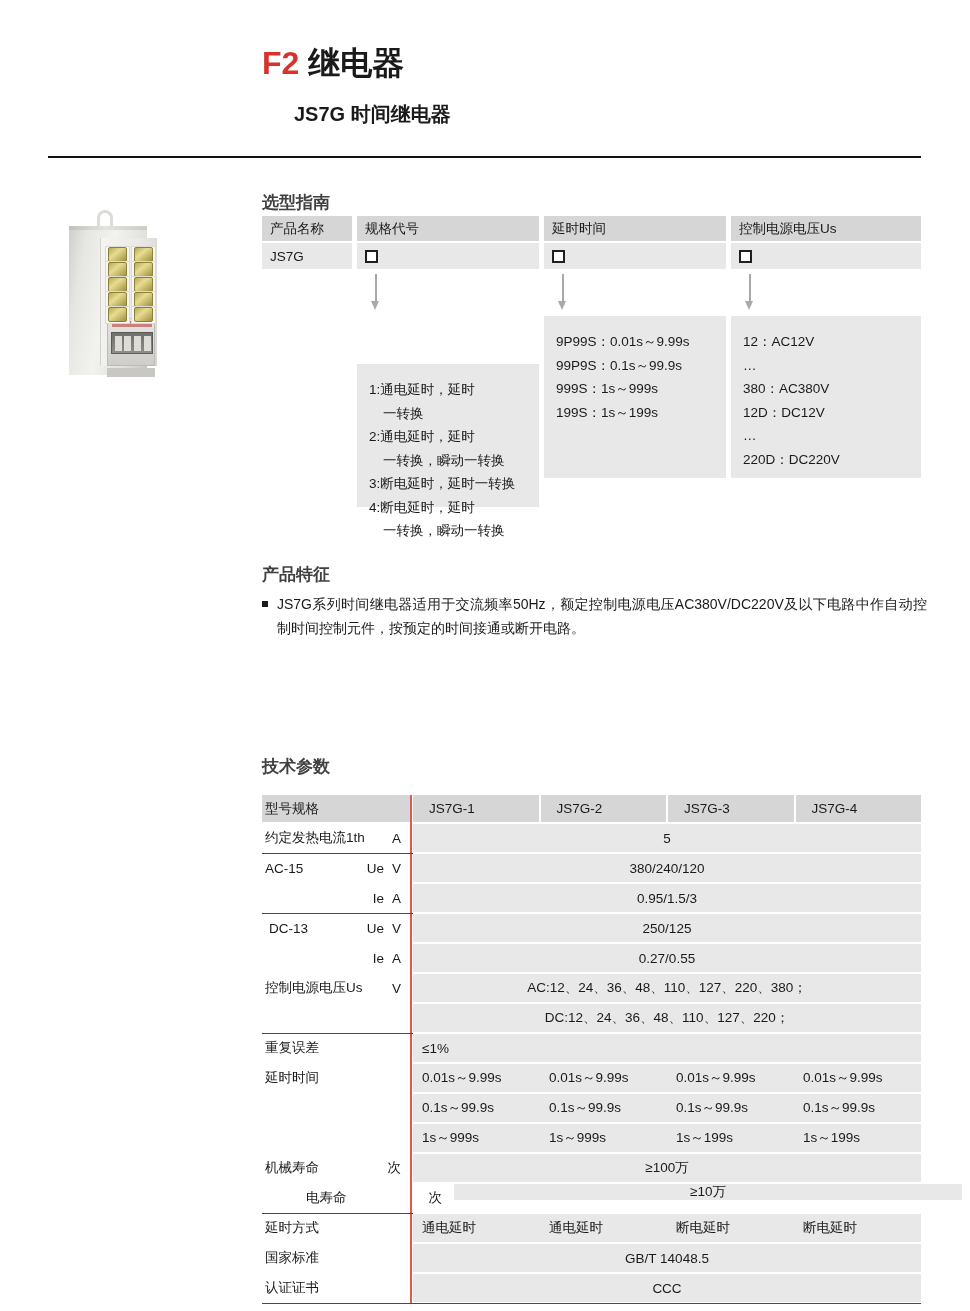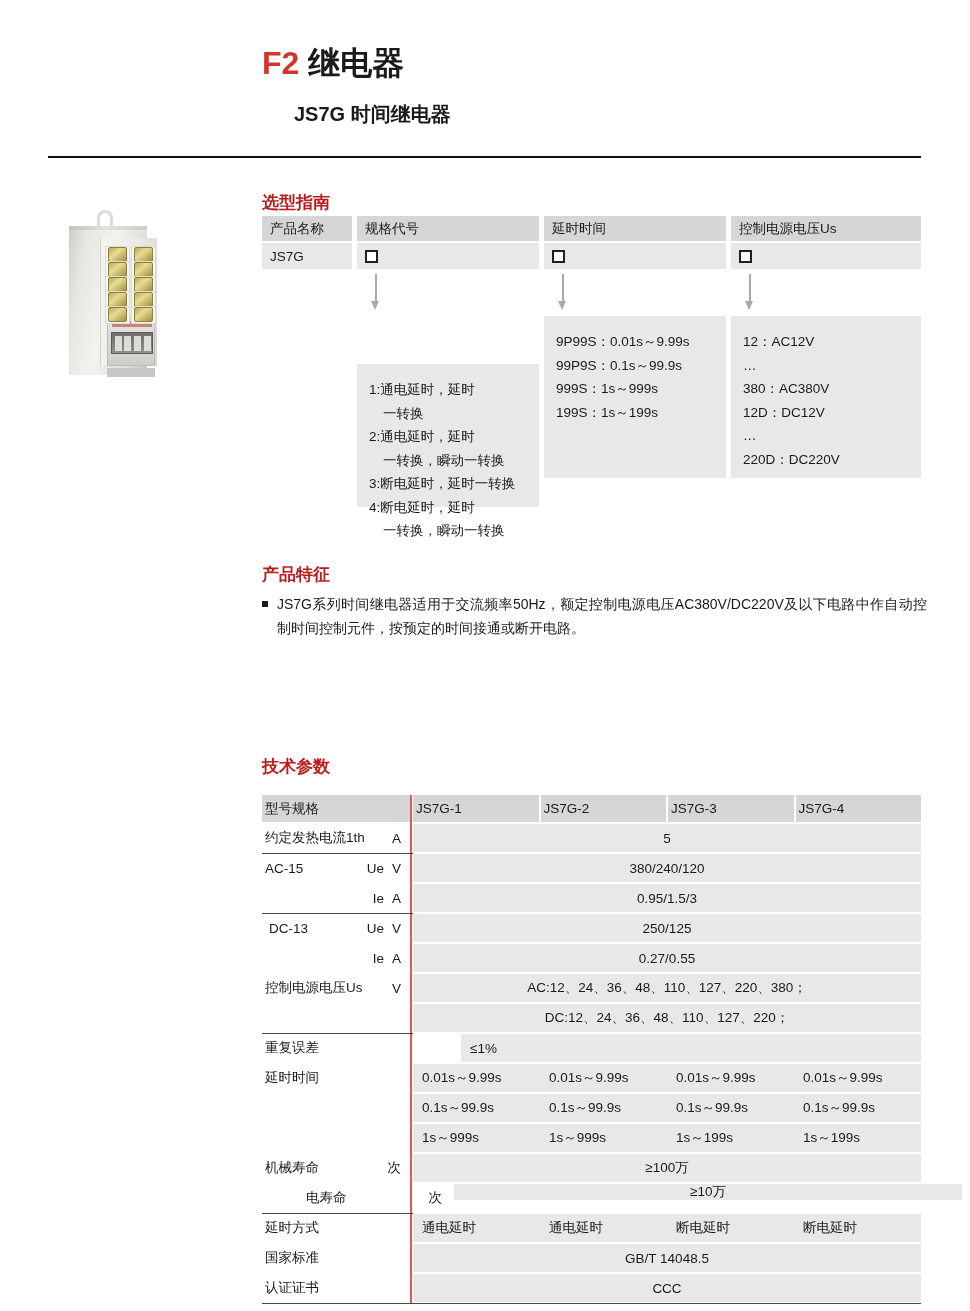--- a/index.html
+++ b/index.html
@@ -79,21 +79,21 @@
     background: #b5322c; opacity: .55;
   }
   .ph-foot {
     position: absolute; left: 52px; top: 168px; width: 48px; height: 9px;
     background: #c9c7c3;
   }
 
   
   .sec-h {
     position: absolute; font-size: 17px; font-weight: bold;
-    color: #b91c1c; white-space: nowrap;
+    color: #404040; white-space: nowrap;
   }
 
   
   .sg { position: absolute; left: 262px; top: 216px; width: 659px; }
   .sg-col { position: absolute; top: 0; }
   .sg-head {
     height: 25px; background: #d6d6d6; color: #1a1a1a;
     font-size: 13.5px; display: flex; align-items: center;
     padding-left: 8px; white-space: nowrap;
   }
@@ -144,21 +144,21 @@
     position: absolute; right: 9px; font-size: 13.5px;
   }
   .tt-data {
     flex: 1; display: flex; align-items: center; font-size: 13.5px;
     margin-left: 3px;
   }
   .tt-head .tt-lbl { background: #d6d6d6; }
   .tt-head .tt-data { background: transparent; margin-left: 3px; gap: 2px; }
   .tt-head .tt-data > div {
     flex: 1; background: #d6d6d6; height: 100%;
-    display: flex; align-items: center; padding-left: 3px;
+    display: flex; align-items: center; padding-left: 16px;
   }
   .tt-data.full {
     background: #e8e8e8; justify-content: center;
   }
   .tt-data.left {
     background: #e8e8e8; padding-left: 9px;
   }
   .tt-data.quad { background: #e8e8e8; }
   .tt-data.quad > div { flex: 1; padding-left: 9px; }
   .tt-redline {
@@ -354,21 +354,21 @@
         <div class="tt-data full" style="height: 28px;">AC:12、24、36、48、110、127、220、380；</div>
       </div>
       <div class="gap"></div>
       <div class="tt-row" style="height: 28px;">
         <div class="tt-lbl" style="height: 28px;">
           <span></span>
         </div>
         <div class="tt-data full" style="height: 28px;">DC:12、24、36、48、110、127、220；</div>
       </div>
       <div class="gap"></div>
-      <div class="tt-row" style="height: 28px; gap: 48px;">
+      <div class="tt-row" style="height: 28px;">
         <div class="tt-lbl" style="height: 28px;">
           <span>重复误差</span>
         </div>
         <div class="tt-data left" style="height: 28px;">≤1%</div>
       </div>
       <div class="gap"></div>
       <div class="tt-row" style="height: 28px;">
         <div class="tt-lbl" style="height: 28px;">
           <span>延时时间</span>
         </div>

